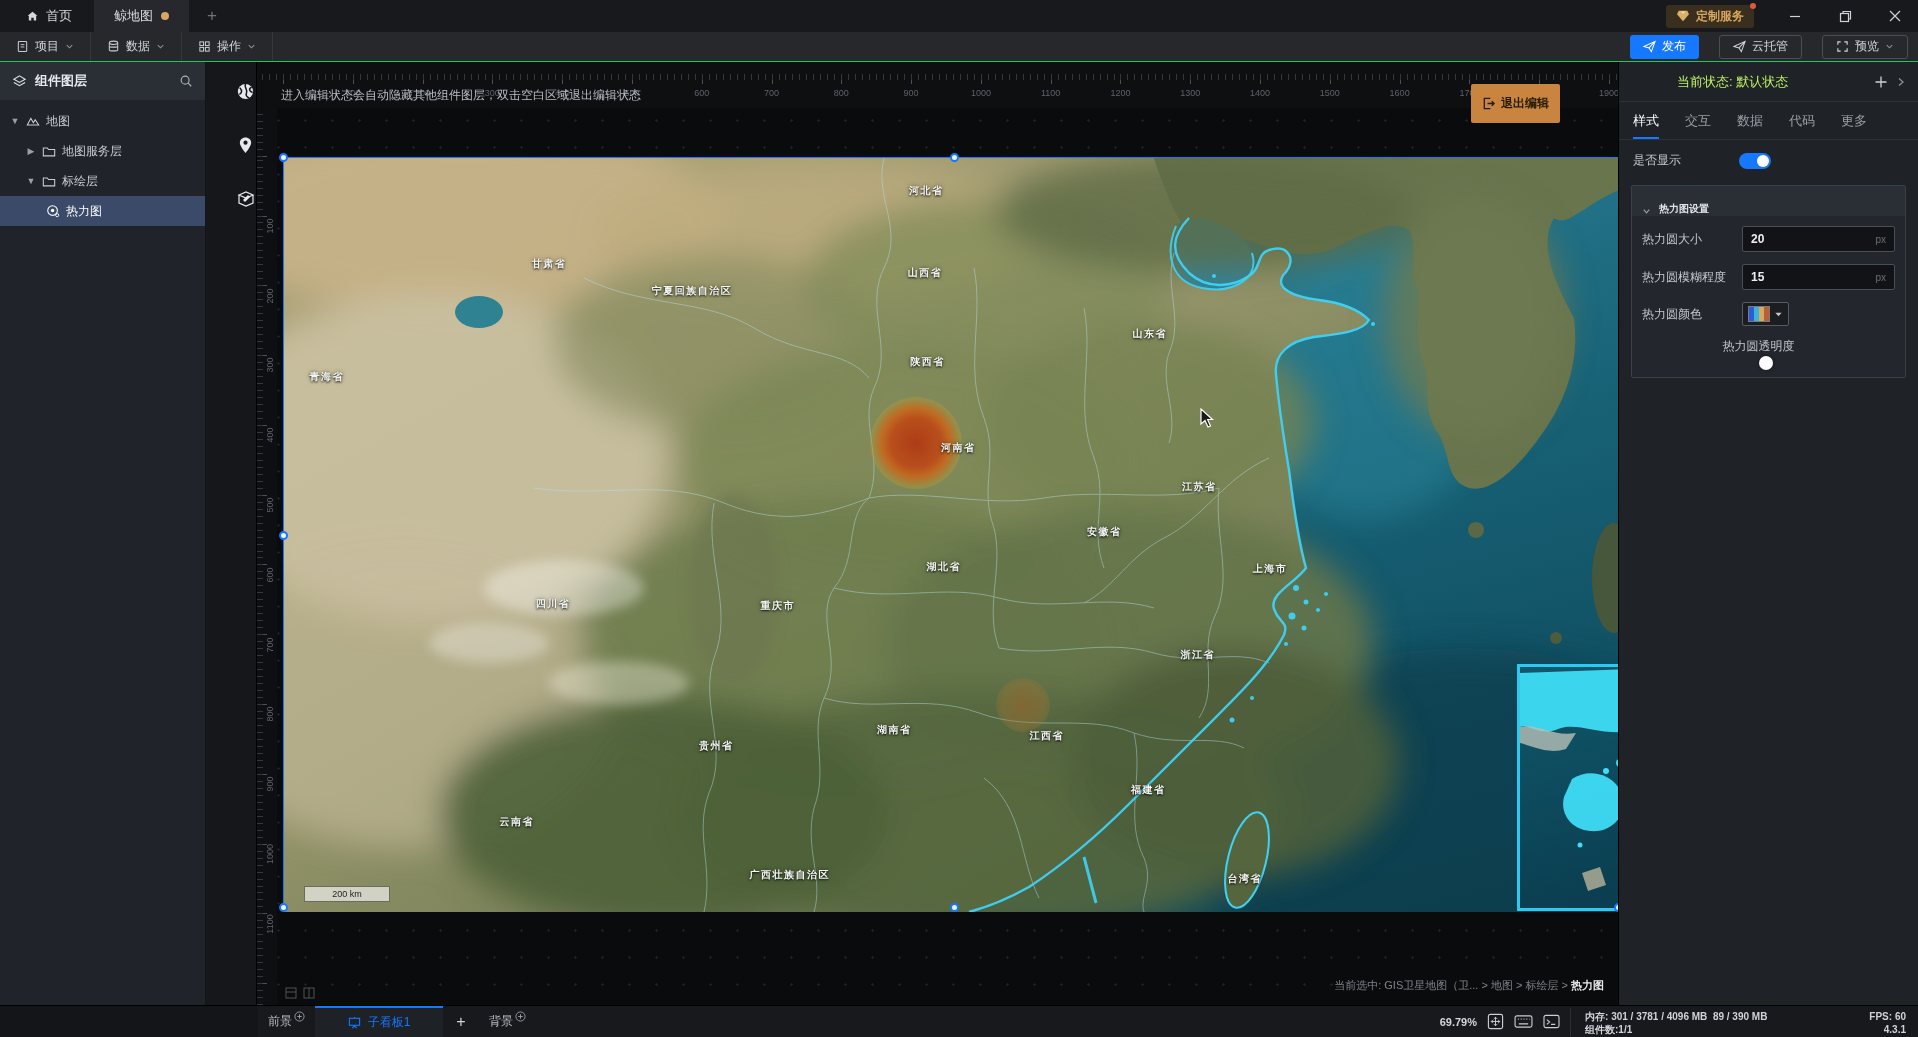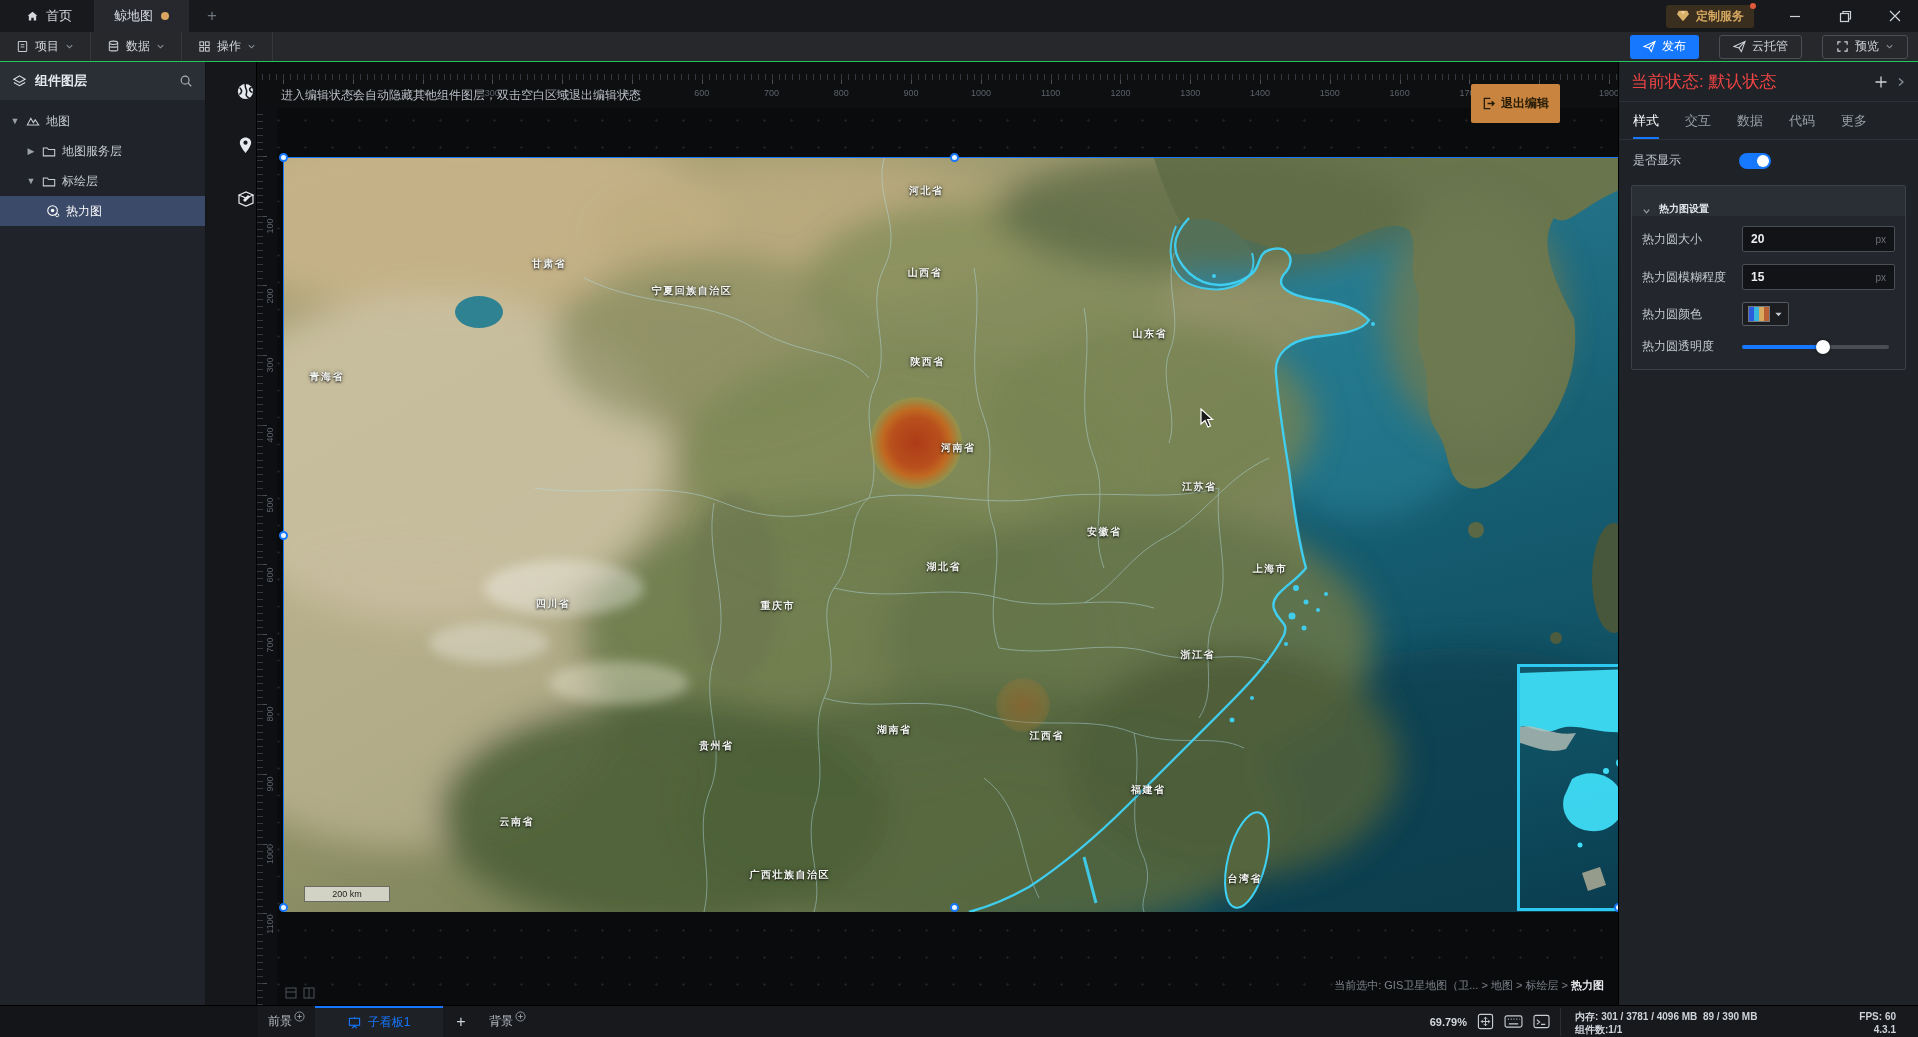--- a/index.html
+++ b/index.html
@@ -73,21 +73,21 @@
     background:linear-gradient(165deg,#11586c,#0a3c4e); z-index:4; overflow:hidden; }
   .handle { position:absolute; width:9px; height:9px; border-radius:50%; background:#e8f4ff; border:2px solid #1677ff; z-index:6; }
 
   .mini-icons { position:absolute; left:28px; bottom:6px; display:flex; gap:6px; color:#4d525a; z-index:6; }
   .breadcrumb { position:absolute; right:14px; bottom:12px; font-size:11px; color:#7d838b; z-index:6; }
   .breadcrumb b { color:#e6e9ed; font-weight:bold; }
 
   
   .rightpanel { width:300px; background:#1f2227; border-left:1px solid #000; display:flex; flex-direction:column; }
   .rp-state { height:40px; display:flex; align-items:center; padding:0 12px; gap:8px; border-bottom:1px solid #2e3238; }
-  .rp-state-text { font-size:17px; color:#ef4444; flex:1; }
+  .rp-state-text { font-size:13px; color:#bef264; flex:1;margin-left:46px; }
   .rp-tabs { height:38px; display:flex; align-items:center; gap:26px; padding:0 14px; border-bottom:1px solid #2e3238; }
   .rp-tab { font-size:13px; color:#9aa0a8; position:relative; height:100%; display:flex; align-items:center; }
   .rp-tab.active { color:#fff; }
   .rp-tab.active::after { content:""; position:absolute; left:0; right:0; bottom:0; height:2px; background:#1677ff; }
   .rp-comp { padding:12px 14px 8px; display:flex; align-items:baseline; gap:6px; }
   .rp-comp-name { font-size:14px; font-weight:bold; color:#eceef2; }
   .rp-comp-ver { font-size:10px; color:#7a8088; }
   .rp-sec { height:34px; display:flex; align-items:center; gap:8px; padding:0 14px; border-bottom:1px solid #2e3238; }
   .rp-sec-title { font-size:12px; font-weight:bold; color:#e0e3e8; flex:1; }
   .rp-row { display:flex; align-items:center; padding:12px 14px 2px; gap:10px; }
@@ -110,21 +110,21 @@
 
   
   .bottombar { position:absolute; left:0; bottom:0; width:1918px; height:32px; background:#17191d; border-top:1px solid #000;
     display:flex; align-items:stretch; }
   .bb-spacer { width:258px; background:#141518; }
   .bb-item { display:flex; align-items:center; gap:2px; padding:0 10px; color:#b8bdc4; font-size:12px; }
   .bb-plus-circ { transform:translateY(-5px); color:#9aa0a8; }
   .bb-tab { width:128px; display:flex; align-items:center; justify-content:center; gap:7px; background:#1e2126;
     border-top:2px solid #1677ff; color:#1677ff; font-size:12px; }
   .bb-add { width:36px; display:flex; align-items:center; justify-content:center; color:#cfd3d8; font-size:16px; }
-  .bb-right { margin-left:auto; display:flex; align-items:center; gap:10px; padding-right:10px; }
+  .bb-right { margin-left:auto; display:flex; align-items:center; gap:10px; padding-right:0; }
   .bb-zoom { font-size:11px; font-weight:bold; color:#d5d9de; }
   .bb-ic { color:#c9ced4; display:flex; align-items:center; }
   .bb-info { width:348px; border-left:1px solid #2a2d32; padding:3px 12px 0 14px; display:flex; flex-direction:column; justify-content:center; gap:1px; }
   .bb-line { display:flex; justify-content:space-between; font-size:10px; font-weight:bold; color:#ced3d9; line-height:12px; }
 </style>
 </head>
 <body>
 
 <div class="titlebar">
   <div class="tb-home">
@@ -565,21 +565,21 @@
       </div>
       <div class="g-row">
         <span class="g-label">热力圆颜色</span>
         <div class="swatch-btn">
           <div class="swatch" id="heat-swatch" style="background: linear-gradient(90deg, rgb(44, 91, 219) 0%, rgb(44, 91, 219) 25%, rgb(56, 182, 220) 25%, rgb(56, 182, 220) 50%, rgb(216, 170, 96) 50%, rgb(216, 170, 96) 75%, rgb(185, 95, 51) 75%, rgb(185, 95, 51) 100%);"></div>
           <svg class="i" width="9" height="9" viewBox="0 0 10 10">
               <path d="M1.5 3 L5 7 L8.5 3 Z" fill="#c3c8cf"></path>
             </svg>
         </div>
       </div>
-      <div class="g-row" style="padding-bottom:14px;">
+      <div class="g-row" style="padding-bottom:14px;flex-direction:column;">
         <span class="g-label">热力圆透明度</span>
         <div class="slider">
           <div class="slider-fill" id="slider-fill" style="width: 55%;"></div>
           <div class="slider-knob" id="slider-knob" style="left: 55%;"></div>
         </div>
       </div>
     </div>
   </div>
 </div>
 

